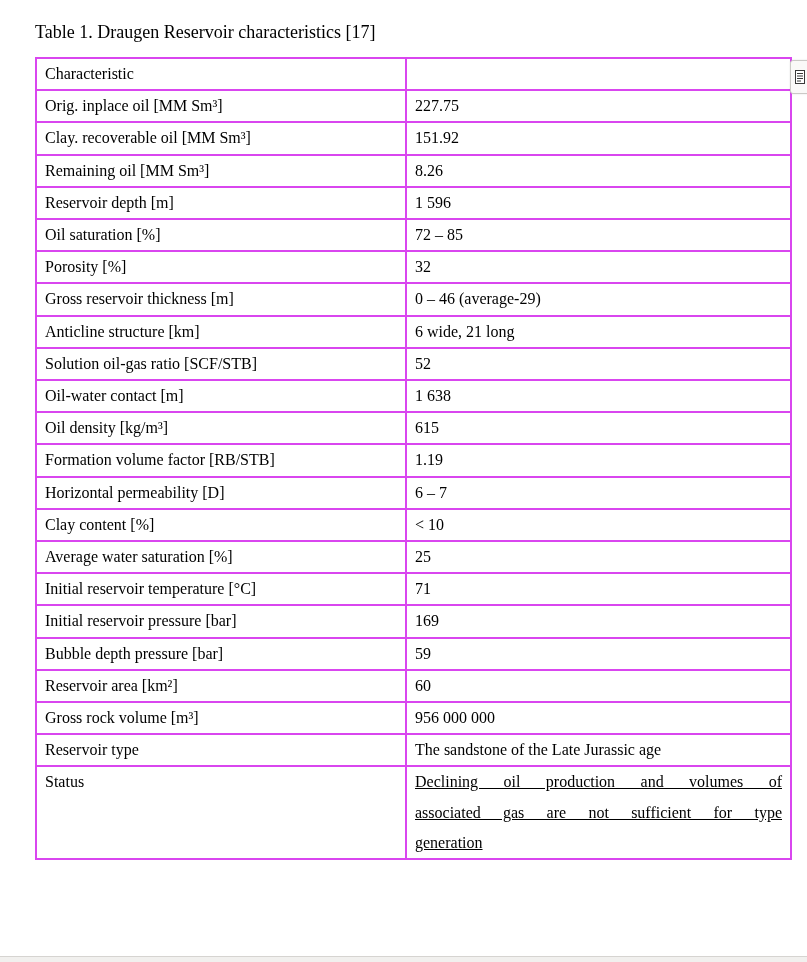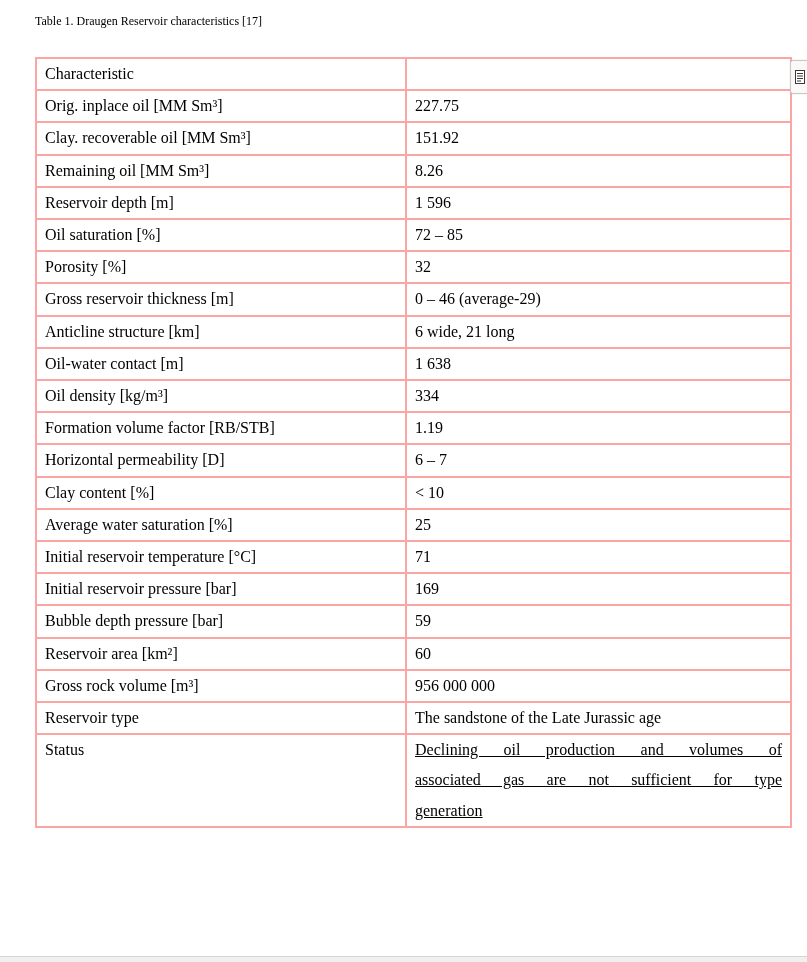--- a/index.html
+++ b/index.html
@@ -9,35 +9,35 @@
   body {
     width: 807px; height: 962px;
     position: relative;
     overflow: hidden;
     background: #ffffff;
     color: #000000;
     font-family: "Liberation Serif", "DejaVu Serif", serif;
   }
   .doc-title {
     position: absolute;
-    left: 35px; top: 11px;
-    font-size: 12px;
+    left: 35px; top: 22px;
+    font-size: 18px;
     line-height: 21px;
     white-space: nowrap;
     text-align: right;
   }
   table.chars {
     position: absolute;
     left: 35px; top: 57px;
     width: 755px;
     border-collapse: collapse;
     table-layout: fixed;
   }
   table.chars td {
-    border: 2px solid #fca5a5;
+    border: 2px solid #d946ef;
     font-size: 16px;
     line-height: 30.2px;
     padding: 0 8px;
     vertical-align: top;
     overflow: hidden;
   }
   .jline { text-align: justify; text-align-last: justify; text-decoration: underline; }
   .jline.last { text-align-last: left; }
   .side-widget {
     position: absolute;
@@ -102,26 +102,30 @@
   </tr>
       <tr>
     <td>Gross reservoir thickness [m]</td>
     <td>0 – 46 (average-29)</td>
   </tr>
       <tr>
     <td>Anticline structure [km]</td>
     <td>6 wide, 21 long</td>
   </tr>
       <tr>
+    <td>Solution oil-gas ratio [SCF/STB]</td>
+    <td>52</td>
+  </tr>
+      <tr>
     <td>Oil-water contact [m]</td>
     <td>1 638</td>
   </tr>
       <tr>
     <td>Oil density [kg/m³]</td>
-    <td>334</td>
+    <td>615</td>
   </tr>
       <tr>
     <td>Formation volume factor [RB/STB]</td>
     <td>1.19</td>
   </tr>
       <tr>
     <td>Horizontal permeability [D]</td>
     <td>6 – 7</td>
   </tr>
       <tr>

